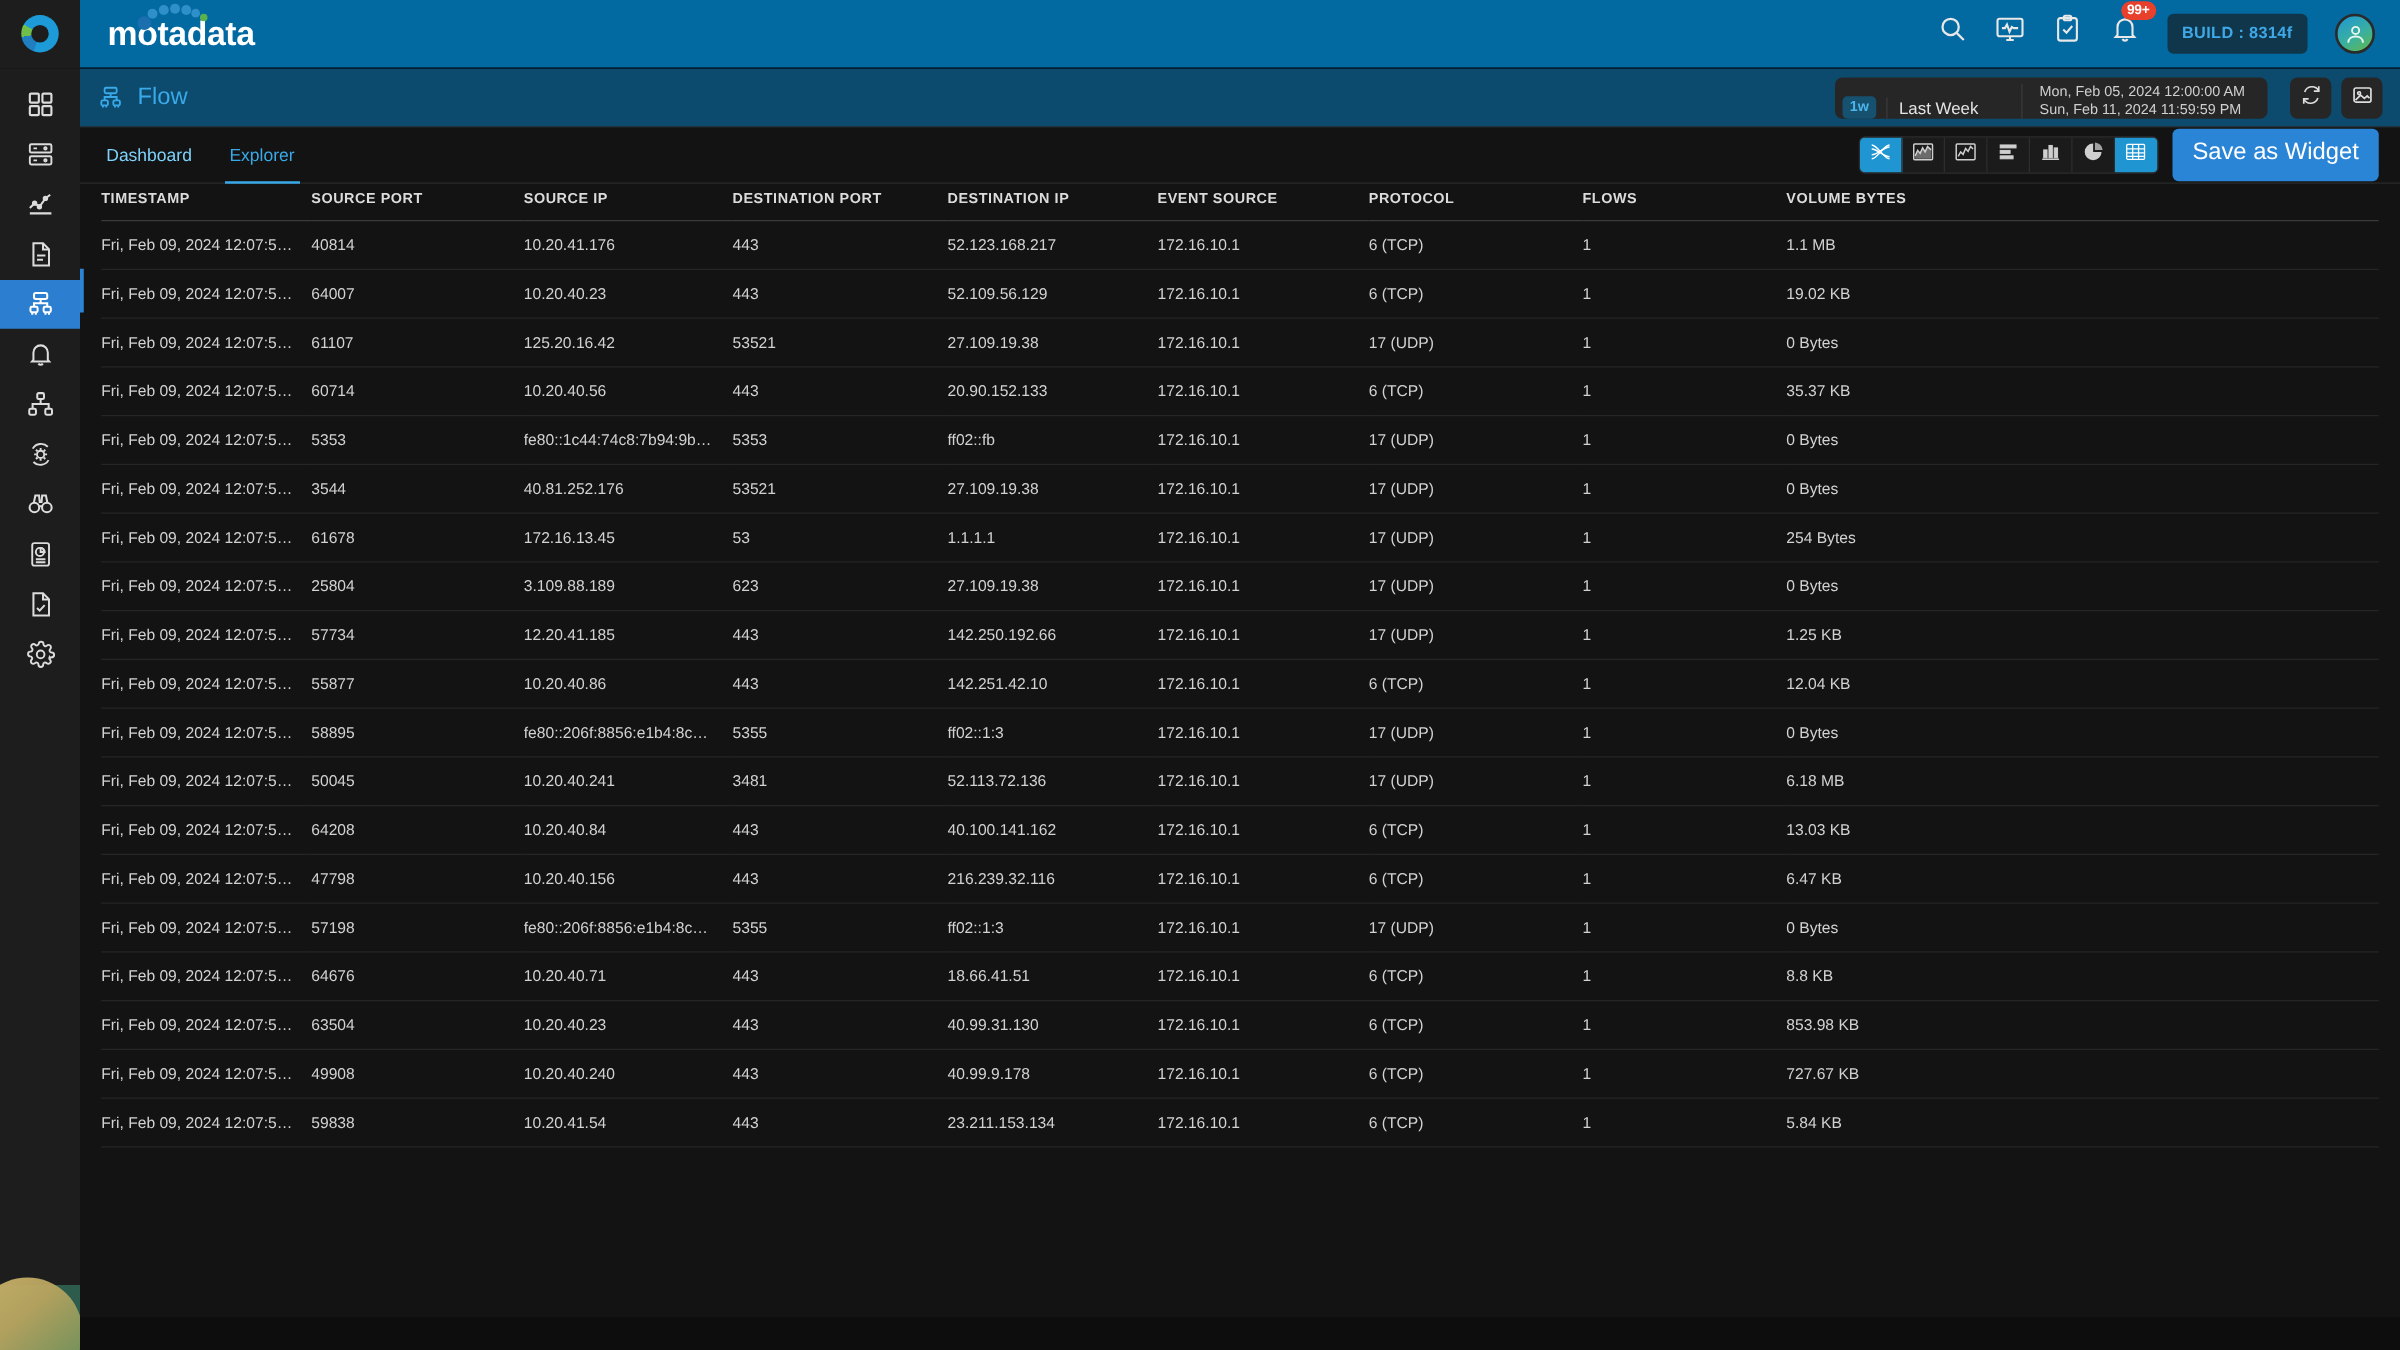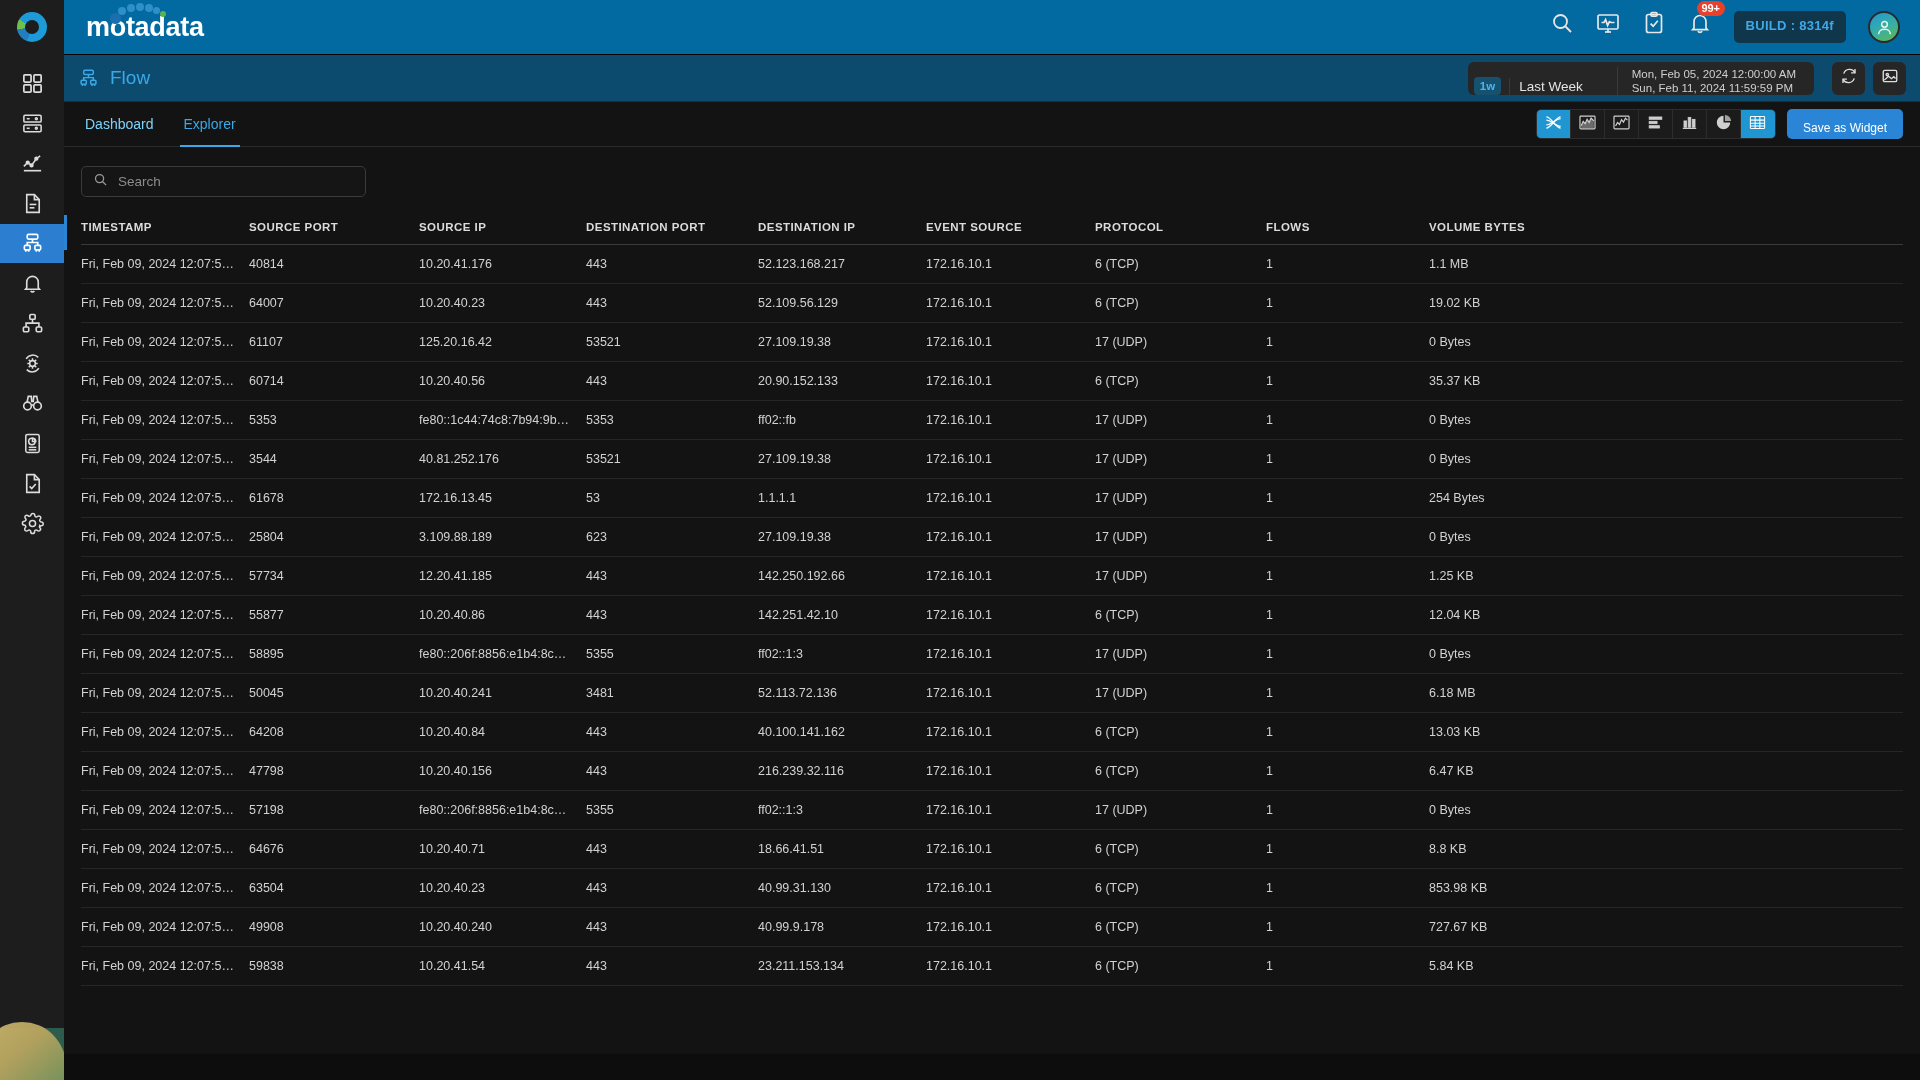--- a/index.html
+++ b/index.html
@@ -143,22 +143,22 @@
 
   .viz-group { display: flex; background: #1b1b1b; border-radius: 5px; overflow: hidden; margin-right: 11px; border: 1px solid #2d2d2d; }
   .viz-btn {
     width: 34px; height: 28px; display: flex; align-items: center; justify-content: center;
     color: #cfcfcf; border-right: 1px solid #2d2d2d;
   }
   .viz-btn:last-child { border-right: 0; }
   .viz-btn.active { background: #1f96d2; color: #fff; }
   .viz-btn svg { width: 19px; height: 19px; }
   .save-widget {
-    background: #2b85d6; color: #fff; font-size: 12px;
-    padding: 4px 16px; height: 30px; line-height: 30px; border-radius: 5px;
+    background: #2b85d6; color: #fff; font-size: 19px;
+    padding: 4px 16px; height: 42px; line-height: 30px; border-radius: 5px;
     margin-right: 17px;
   }
 
   
   .content { flex: 1 1 auto; overflow: hidden; padding: 0 17px; position: relative; }
   .searchbar {
     margin: 19px 0 18px 0; width: 285px; height: 31px;
     border: 1px solid #3a3a3a; border-radius: 5px;
     display: flex; align-items: center; padding: 0 11px; gap: 10px;
     background: #151515;
@@ -487,29 +487,20 @@
                 <line x1="9" y1="4.5" x2="9" y2="19.5"></line>
                 <line x1="15" y1="4.5" x2="15" y2="19.5"></line>
               </svg>
           </span>
         </span>
       </div>
       <span class="save-widget">Save as Widget</span>
     </div>
 
     <div class="content">
-      <div class="searchbar">
-        <span>
-          <svg viewBox="0 0 24 24" fill="none" stroke="currentColor" stroke-width="2">
-              <circle cx="10.5" cy="10.5" r="6.5"></circle>
-              <line x1="15.5" y1="15.5" x2="21" y2="21"></line>
-            </svg>
-        </span>
-        <input type="text" placeholder="Search" style="">
-      </div>
 
       <table>
         <colgroup>
           <col class="c0">
             <col class="c1">
             <col class="c2">
             <col class="c3">
             <col class="c4">
             <col class="c5">
             <col class="c6">

